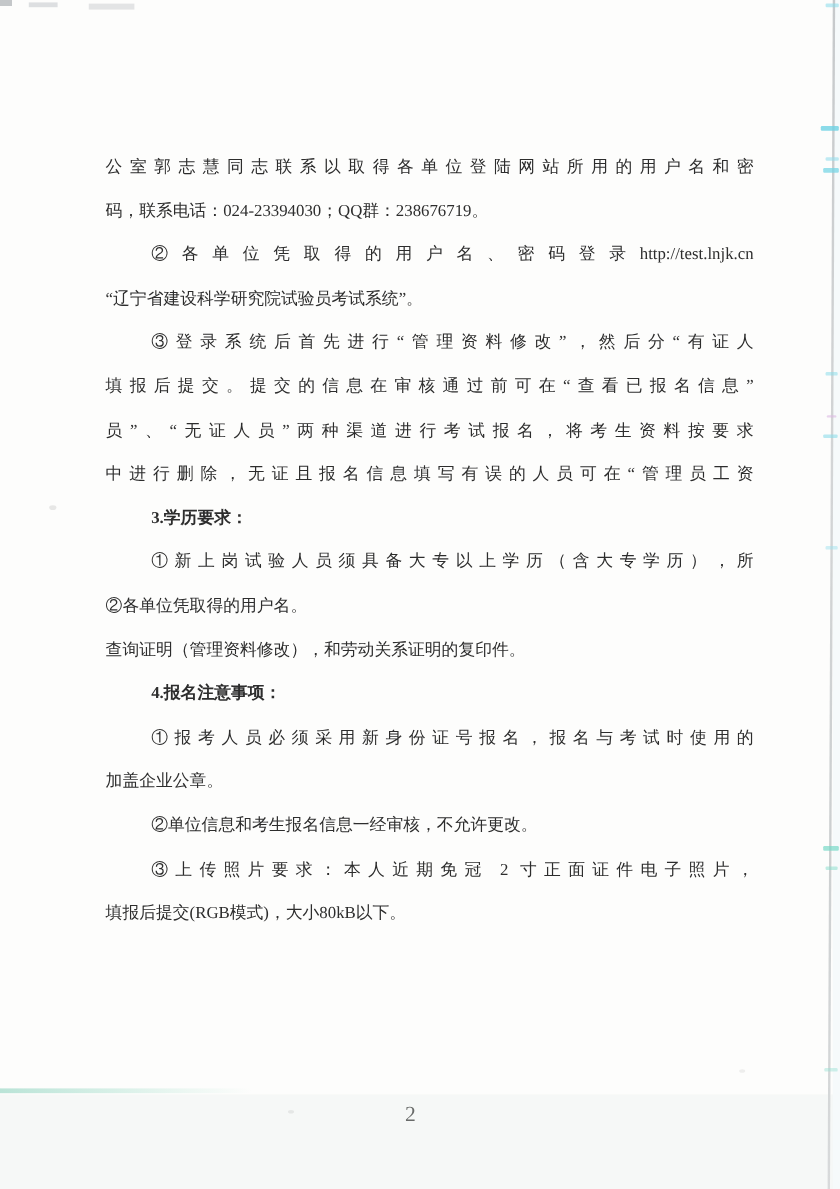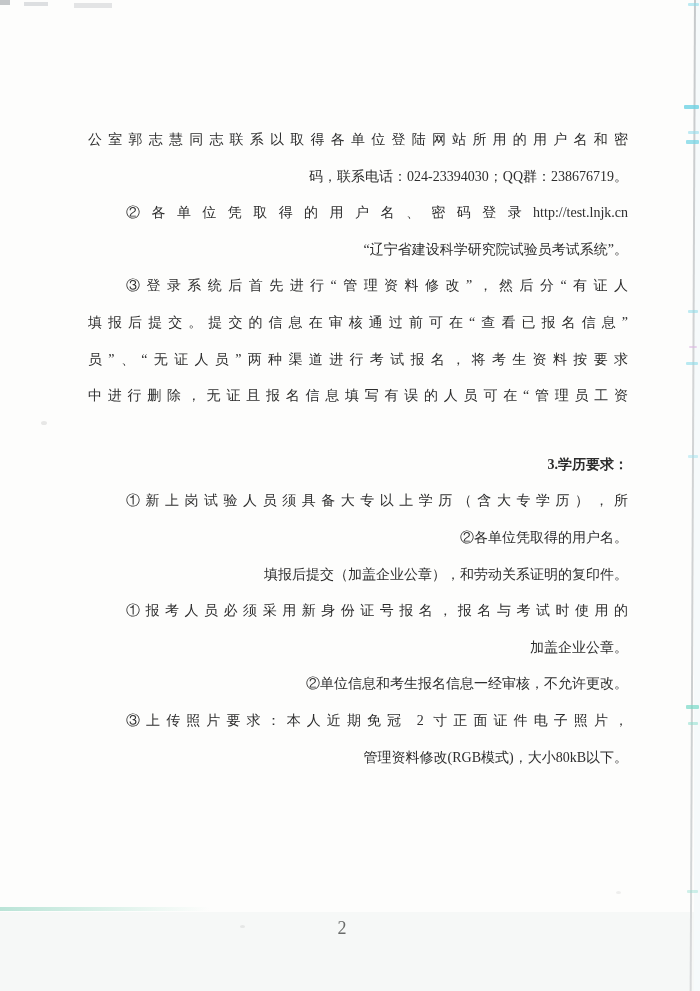--- a/index.html
+++ b/index.html
@@ -22,27 +22,27 @@
   .content {
     position: absolute;
     left: 88px;
     top: 122px;
     width: 540px;
     font-size: 14px;
     line-height: 36.6px;
     color: #2d2d2d;
     text-rendering: optimizeLegibility;
   }
-  .line { text-align: right; }
+  .line { text-align: left; }
   .line.fill {
     text-align: justify;
     text-align-last: justify;
   }
   .line.indent { padding-left: 38px; }
-  .line.bold { font-weight: 700; margin-top: 32px; }
+  .line.bold { font-weight: 700; }
   
   .page-number {
     position: absolute;
     left: 0;
     top: 918px;
     width: 684px;
     text-align: center;
     font-size: 18px;
     color: #333333;
   }
@@ -96,26 +96,27 @@
     <div class="line">码，联系电话：024-23394030；QQ群：238676719。</div>
     <div class="line indent fill">②各单位凭取得的用户名、密码登录http://test.lnjk.cn</div>
     <div class="line">“辽宁省建设科学研究院试验员考试系统”。</div>
     <div class="line indent fill">③登录系统后首先进行“管理资料修改”，然后分“有证人</div>
     <div class="line fill">填报后提交。提交的信息在审核通过前可在“查看已报名信息”</div>
     <div class="line fill">员”、“无证人员”两种渠道进行考试报名，将考生资料按要求</div>
     <div class="line fill">中进行删除，无证且报名信息填写有误的人员可在“管理员工资</div>
     <div class="line indent bold">3.学历要求：</div>
     <div class="line indent fill">①新上岗试验人员须具备大专以上学历（含大专学历），所</div>
     <div class="line">②各单位凭取得的用户名。</div>
-    <div class="line">填报后提交（加盖企业公章），和劳动关系证明的复印件。</div>
+    <div class="line">查询证明（管理资料修改），和劳动关系证明的复印件。</div>
+    <div class="line indent bold">4.报名注意事项：</div>
     <div class="line indent fill">①报考人员必须采用新身份证号报名，报名与考试时使用的</div>
     <div class="line">加盖企业公章。</div>
     <div class="line indent">②单位信息和考生报名信息一经审核，不允许更改。</div>
     <div class="line indent fill">③上传照片要求：本人近期免冠 2 寸正面证件电子照片，</div>
-    <div class="line">管理资料修改(RGB模式)，大小80kB以下。</div>
+    <div class="line">填报后提交(RGB模式)，大小80kB以下。</div>
   </div>
 
   <div class="page-number">2</div>
 
   <div class="bottom-tint"></div>
   <div class="bottom-teal-line"></div>
   <div class="right-strip"></div>
   <div class="edge-line"></div>
 
   <div class="smudge" style="left:0; top:0; width:10px; height:5px; background:rgba(110,118,126,0.40);"></div>

